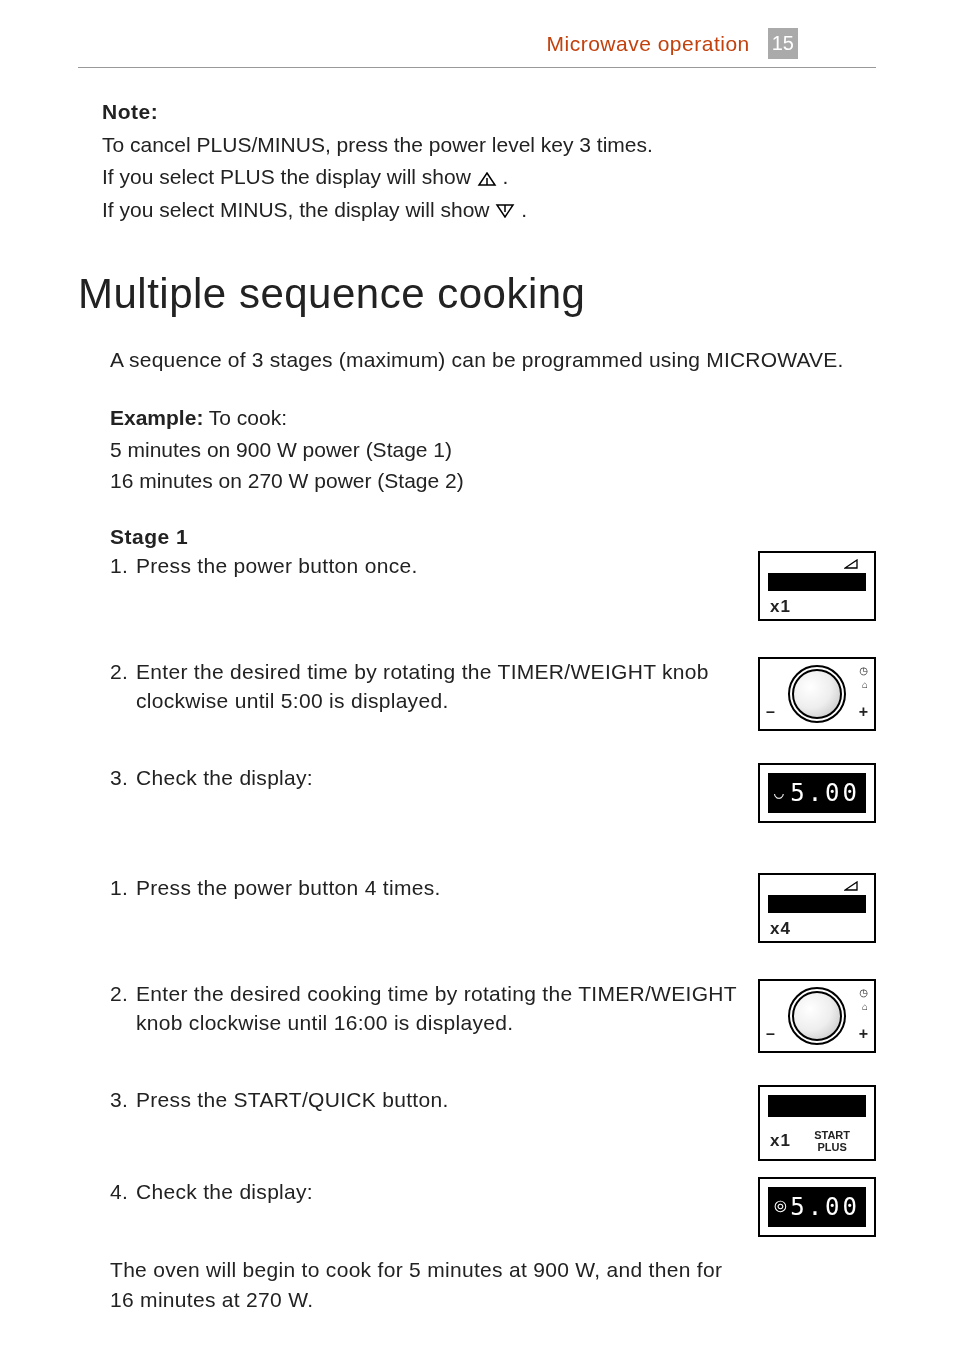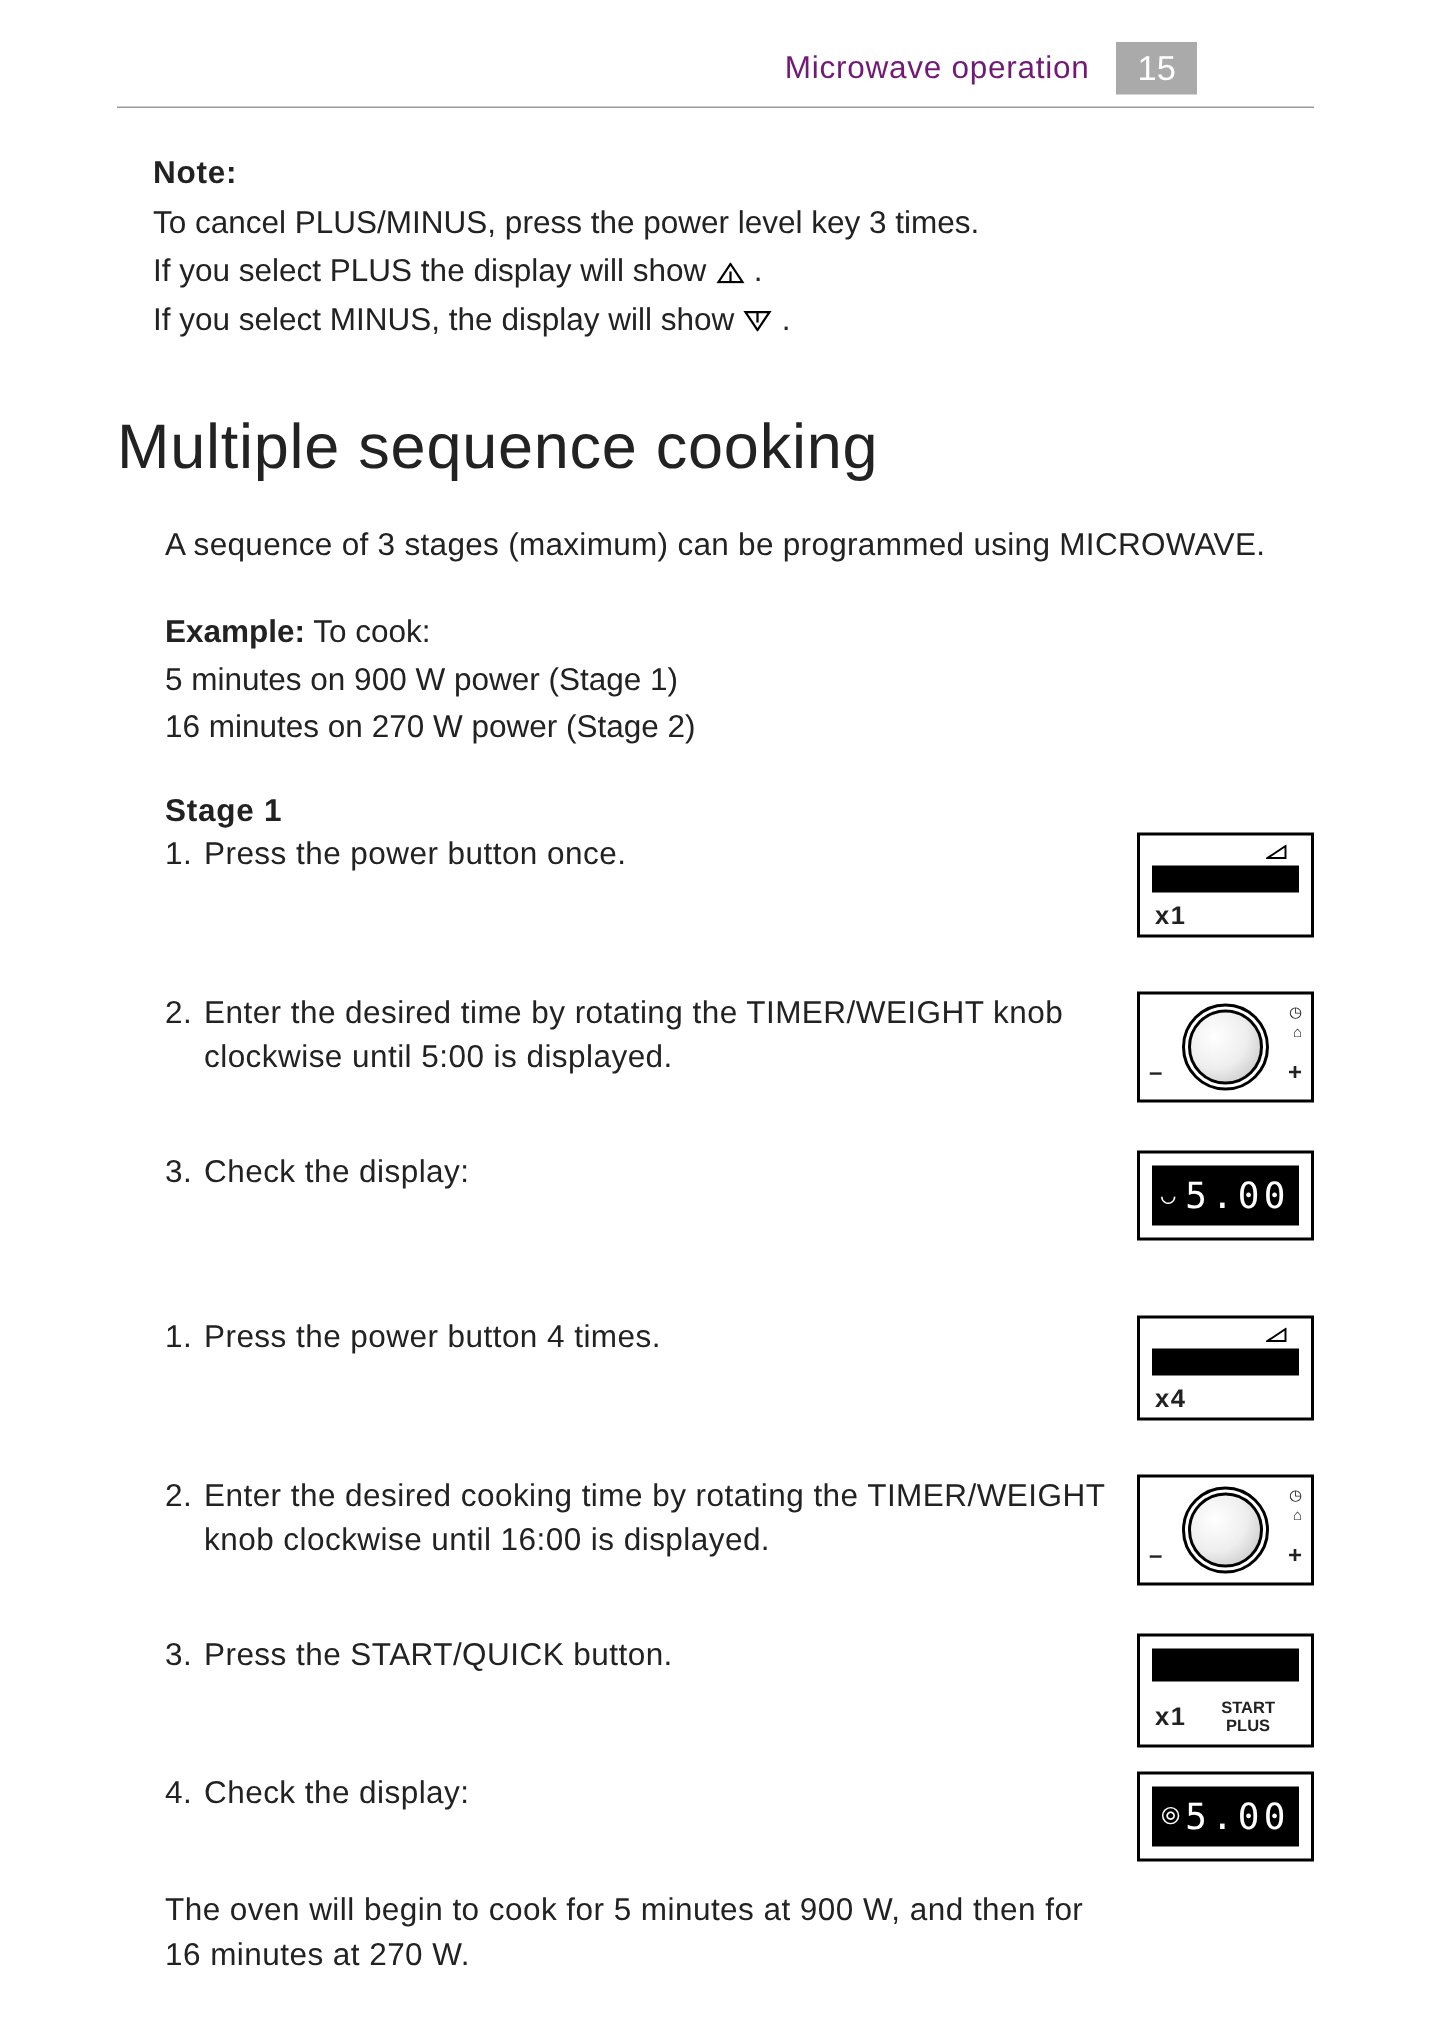--- a/index.html
+++ b/index.html
@@ -1,20 +1,20 @@
 <!DOCTYPE html>
 <html><head>
   <meta charset="utf-8">
   <style>
     * { box-sizing: border-box; margin: 0; padding: 0; }
     html, body { width: 954px; height: 1354px; background: #fff; font-family: "Helvetica Neue", Helvetica, Arial, sans-serif; font-weight: 300; color: #222; }
     .page { width: 954px; height: 1354px; position: relative; padding: 0; }
     .header { display: flex; justify-content: flex-end; align-items: center; padding: 28px 78px 8px 78px; border-bottom: 1px solid #999; margin: 0 78px; }
-    .header-title { font-size: 21px; color: #701a75; margin-right: 18px; letter-spacing: 0.5px; }
-    .page-num-box { background: #aaa; color: #fff; padding: 4px 14px; font-size: 23px; }
+    .header-title { font-size: 21px; color: #c2410c; margin-right: 18px; letter-spacing: 0.5px; }
+    .page-num-box { background: #aaa; color: #fff; padding: 4px 4px; font-size: 20px; }
     .content { padding: 28px 78px 0 78px; }
     .note-block { margin-left: 24px; margin-bottom: 44px; line-height: 1.55; font-size: 21px; }
     .note-block .bold { font-weight: 600; letter-spacing: 0.5px; }
     .tri { display: inline-block; vertical-align: middle; }
     h1.section-title { font-size: 42px; font-weight: 300; letter-spacing: 0.5px; margin-bottom: 30px; }
     .body-block { margin-left: 32px; }
     .intro { font-size: 21px; margin-bottom: 30px; letter-spacing: 0.2px; }
     .example { font-size: 21px; line-height: 1.5; margin-bottom: 28px; }
     .example .bold { font-weight: 600; }
     .stage-title { font-size: 21px; font-weight: 600; letter-spacing: 0.5px; margin-bottom: 2px; }

